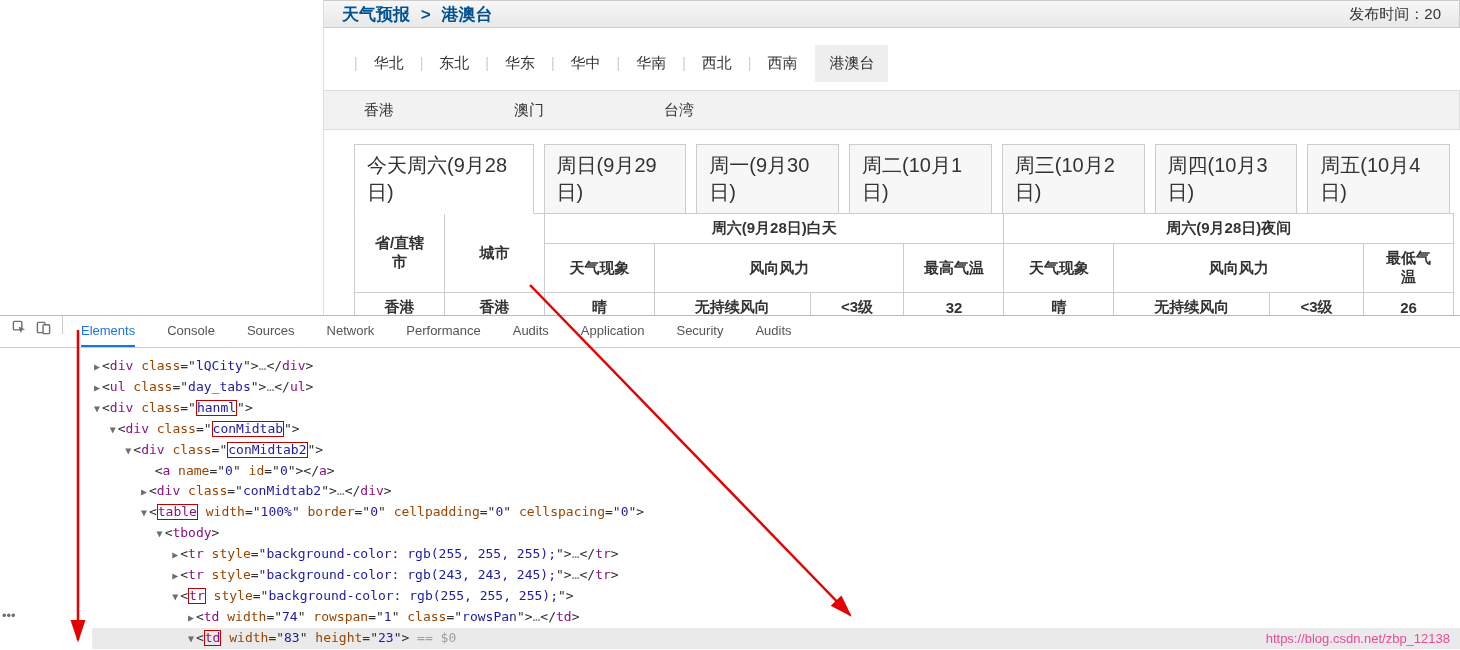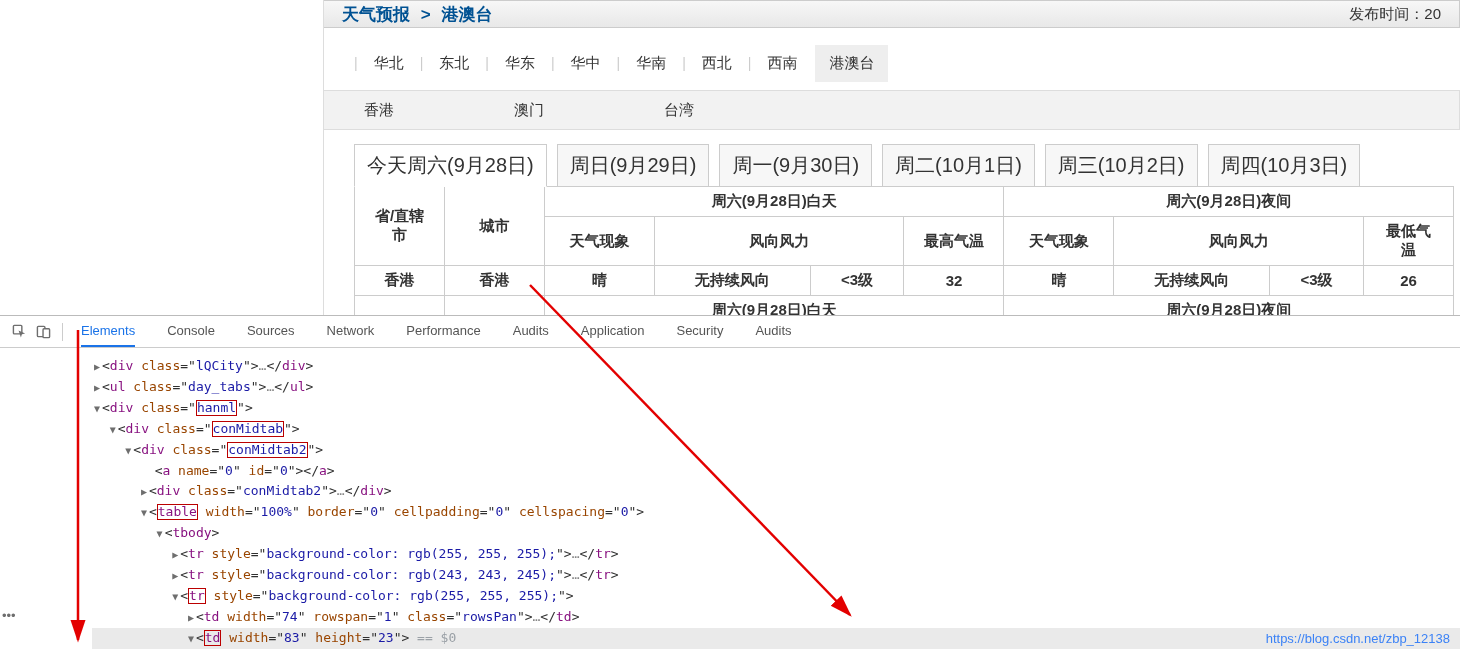--- a/index.html
+++ b/index.html
@@ -14,41 +14,41 @@
 .region-tabs .rt.active{background:#eee;color:#333}
 .region-tabs .sep{color:#ccc}
 .sub-region{display:flex;align-items:center;height:40px;background:#f2f2f2;border:1px solid #ddd;border-left:none;margin-top:6px;padding-left:40px}
 .sub-region span{display:inline-block;width:150px;font-size:15px;color:#333;cursor:pointer}
 .day-tabs{display:flex;align-items:center;margin-top:14px;padding-left:30px}
 .day-tabs .dt{border:1px solid #ccc;background:#f7f7f7;padding:7px 12px;margin-right:10px;font-size:20px;cursor:pointer}
 .day-tabs .dt.active{background:#fff;border-bottom:1px solid #fff;position:relative;z-index:2}
 .weather-table{border-collapse:collapse;margin-left:30px;margin-top:-1px;width:1100px}
 .weather-table td,.weather-table th{border:1px solid #ccc;text-align:center;padding:5px 16px;font-size:15px;font-weight:bold}
 .devtools{position:absolute;left:0;right:0;top:315px;bottom:0;background:#fff;border-top:1px solid #bbb;font-family:Consolas,Menlo,monospace;font-size:13px}
-.dt-toolbar{display:flex;align-items:center;height:32px;border-bottom:1px solid #ccc;padding-left:8px;color:#5a5a5a;gap:2px}
+.dt-toolbar{display:flex;height:32px;border-bottom:1px solid #ccc;padding-left:8px;color:#5a5a5a;gap:2px}
 .dtt-btn{width:22px;height:22px;display:flex;align-items:center;justify-content:center;cursor:pointer}
 .dtt-btn svg{width:15px;height:15px;stroke:#6e6e6e;fill:none;stroke-width:1.5}
 .dtt-tabs{display:flex;margin-left:10px;gap:32px;font-family:"Segoe UI",Arial,sans-serif;font-size:13px}
 .dtt-tab{color:#555;cursor:pointer;padding:7px 0}
 .dtt-tab.active{color:#1a73e8;border-bottom:2px solid #1a73e8}
 .dom-tree{padding:8px 0 8px 92px;line-height:20px;font-size:13px;position:relative}
 .dom-tree .ln{white-space:pre;color:#303030}
 .tag{color:#881280}
 .attr{color:#994500}
 .val{color:#1a1aa6}
 .str{color:#1a1aa6}
 .pun{color:#303030}
 .gry{color:#888}
 .tri{display:inline-block;width:10px;color:#6e6e6e;font-size:10px;text-align:center}
 .boxed{border:1px solid #b00;display:inline-block;line-height:14px}
 .hl{background:#eaeaea}
 .sel{color:#9aa0a6}
 .arrow-svg{position:absolute;left:0;top:0;pointer-events:none}
 .ellip{position:absolute;left:2px;top:608px;color:#6e6e6e;font-size:13px}
-.watermark{position:absolute;right:10px;bottom:4px;color:#3b82f6;font-family:Arial;font-size:13px}
+.watermark{position:absolute;right:10px;bottom:4px;color:#ec4899;font-family:Arial;font-size:13px}
 </style>
 </head>
 <body>
 
 <div class="weather-panel">
   <div class="breadcrumb-bar">
     <div>
       <a href="#">天气预报</a>
       <span class="bc-sep">&gt;</span>
       <a href="#">港澳台</a>
@@ -80,20 +80,21 @@
     <span>台湾</span>
   </div>
 
   <div class="day-tabs">
     <span class="dt active">今天周六(9月28日)</span>
     <span class="dt">周日(9月29日)</span>
     <span class="dt">周一(9月30日)</span>
     <span class="dt">周二(10月1日)</span>
     <span class="dt">周三(10月2日)</span>
     <span class="dt">周四(10月3日)</span>
+    <span class="dt">周五(10月4日)</span>
   </div>
 
   <table class="weather-table">
     <tbody>
         <tr>
       <td rowspan="2" style="width:90px">省/直辖市</td>
       <td rowspan="2" style="width:100px">城市</td>
       <td colspan="4">周六(9月28日)白天</td>
       <td colspan="4">周六(9月28日)夜间</td>
     </tr>

